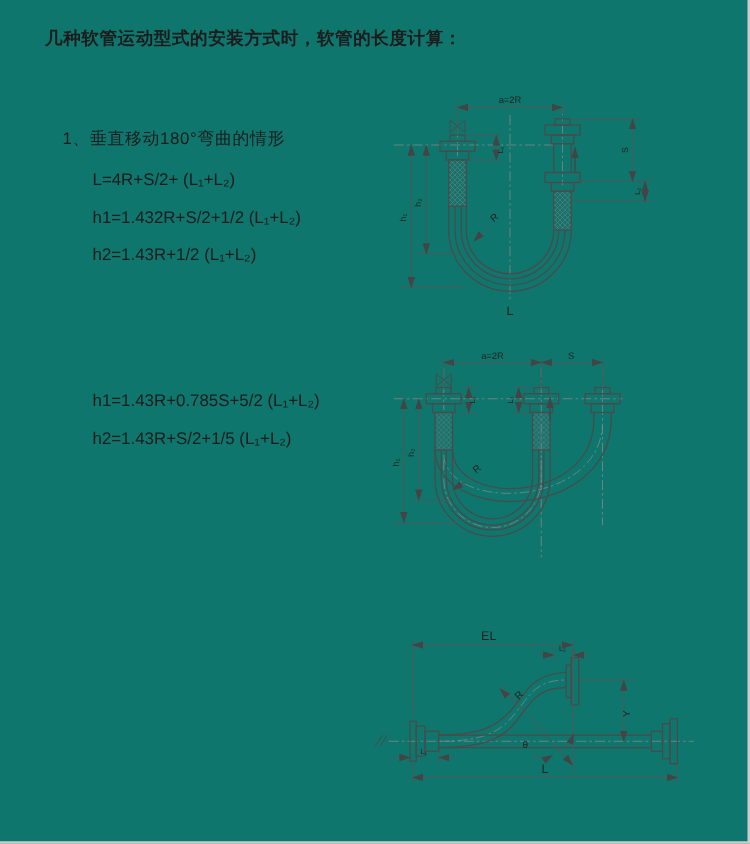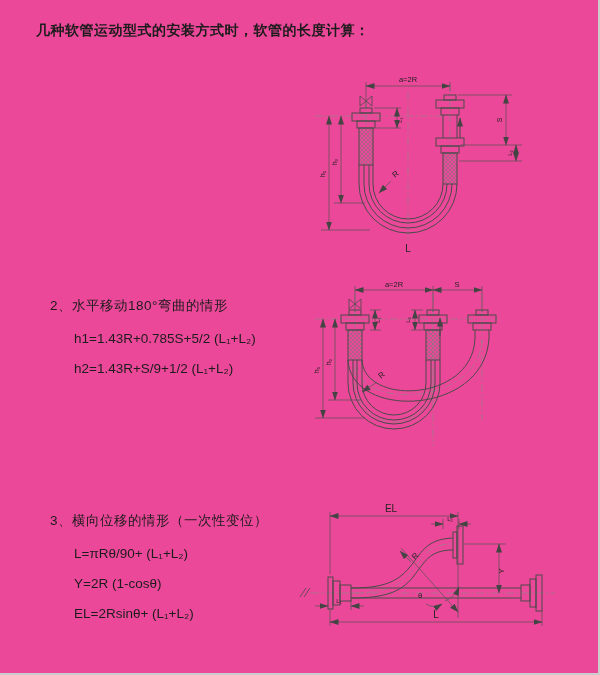--- a/index.html
+++ b/index.html
@@ -1,17 +1,17 @@
 <!DOCTYPE html>
 <html><head>
 <meta charset="utf-8">
 <style>
   html,body{margin:0;padding:0;background:#ffffff;}
   #page{
-    position:relative;width:600px;height:675px;background:#ec4899;
+    position:relative;width:600px;height:675px;background:#0f766e;
     font-family:"Liberation Sans",sans-serif;color:#1c1c1c;overflow:hidden;
     box-shadow:inset -2px -2px 0 #cccccc;
   }
   .title{position:absolute;left:36px;top:22px;font-size:14px;font-weight:bold;letter-spacing:.5px;}
   .section{position:absolute;left:50px;}
   .heading{font-size:13.5px;letter-spacing:.5px;}
   .formulas{margin-top:9px;padding-left:24px;}
   .formula{height:30px;line-height:30px;font-size:13.5px;white-space:pre;}
   .diag{position:absolute;}
   
@@ -24,38 +24,35 @@
   svg text{font-family:"Liberation Sans",sans-serif;}
 </style>
 </head>
 <body>
 
 <div id="page">
 
   <div class="title">几种软管运动型式的安装方式时，软管的长度计算：</div>
 
   <div class="section" style="top:102px">
+    <div class="heading">1、垂直移动180°弯曲的情形</div>
+    <div class="formulas">
+      <div class="formula">L=4R+S/2+ (L₁+L₂)</div>
+      <div class="formula">h1=1.432R+S/2+1/2 (L₁+L₂)</div>
+      <div class="formula">h2=1.43R+1/2 (L₁+L₂)</div>
+    </div>
   </div>
 
   <div class="section" style="top:297px">
-    <div class="heading">2、水平移动180°弯曲的情形</div>
     <div class="formulas">
       <div class="formula">h1=1.43R+0.785S+5/2 (L₁+L₂)</div>
-      <div class="formula">h2=1.43R+S/9+1/2 (L₁+L₂)</div>
+      <div class="formula">h2=1.43R+S/2+1/5 (L₁+L₂)</div>
     </div>
   </div>
 
-  <div class="section" style="top:512px">
-    <div class="heading">3、横向位移的情形（一次性变位）</div>
-    <div class="formulas">
-      <div class="formula">L=πRθ/90+ (L₁+L₂)</div>
-      <div class="formula">Y=2R (1-cosθ)</div>
-      <div class="formula">EL=2Rsinθ+ (L₁+L₂)</div>
-    </div>
-  </div>
 
   <svg class="diag" style="left:308px;top:68px" width="282" height="197" viewBox="0 0 282 197">
     <defs>
       <marker id="a1" markerUnits="userSpaceOnUse" markerWidth="10" markerHeight="8" refX="8.5" refY="3" orient="auto-start-reverse">
         <path d="M0 0 L9 3 L0 6 Z" fill="#444"></path>
       </marker>
       <pattern id="hp1" width="4" height="4" patternUnits="userSpaceOnUse">
         <path d="M0 4 L4 0 M0 0 L4 4" stroke="#777" stroke-width="0.5"></path>
       </pattern>
     </defs>

